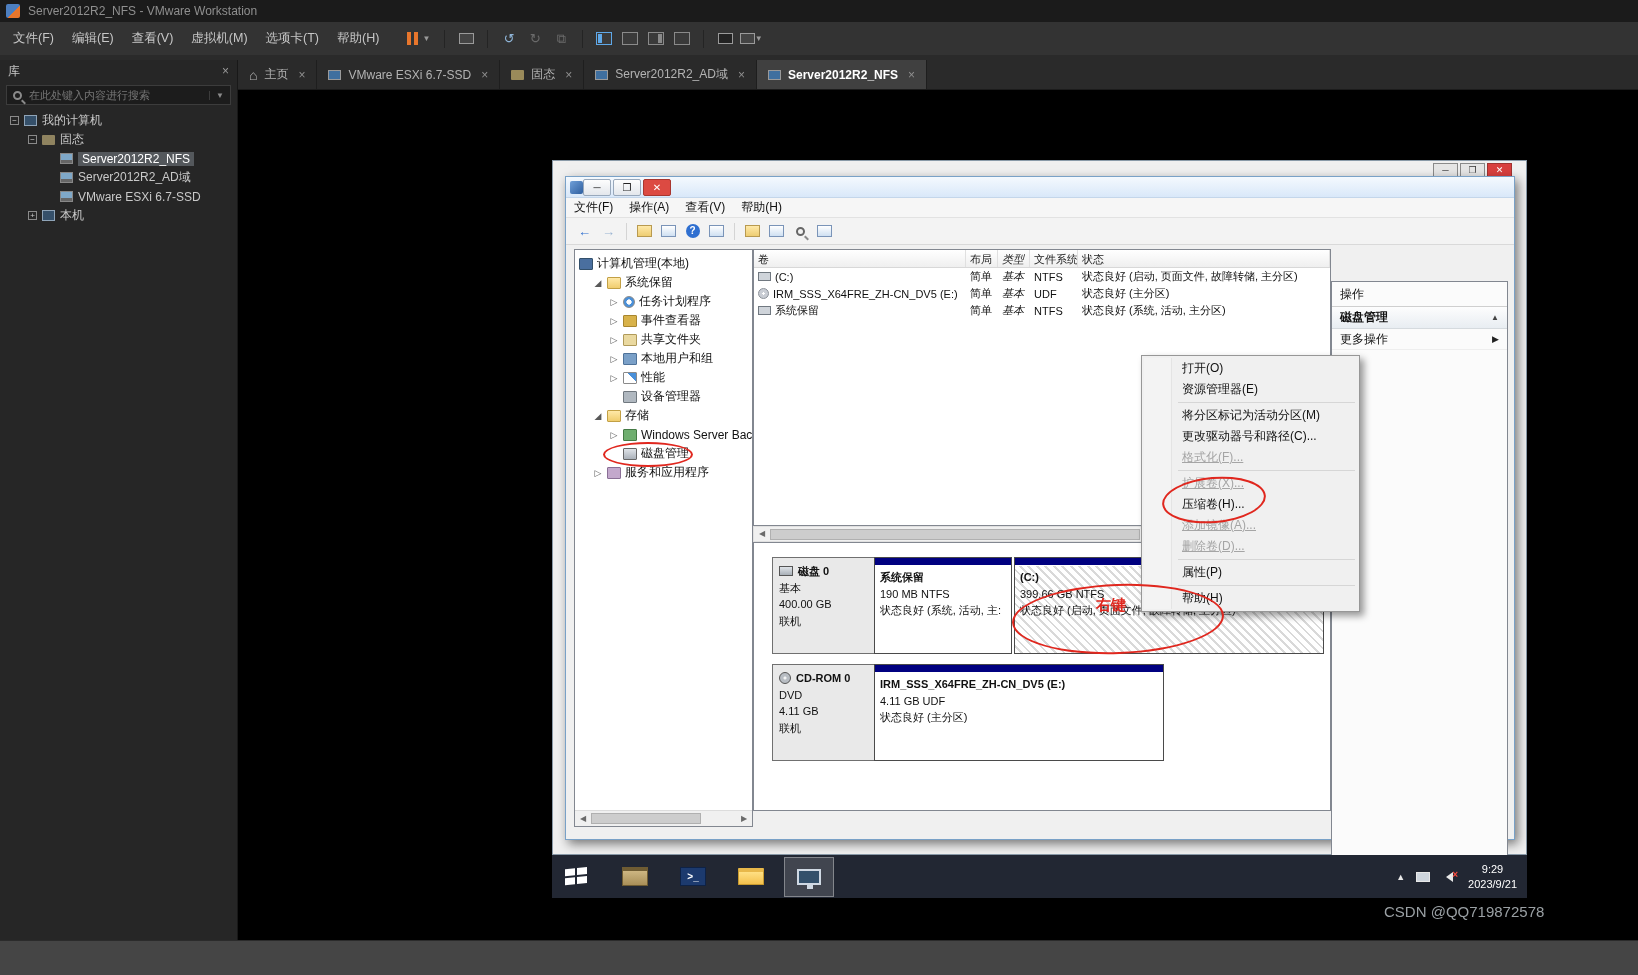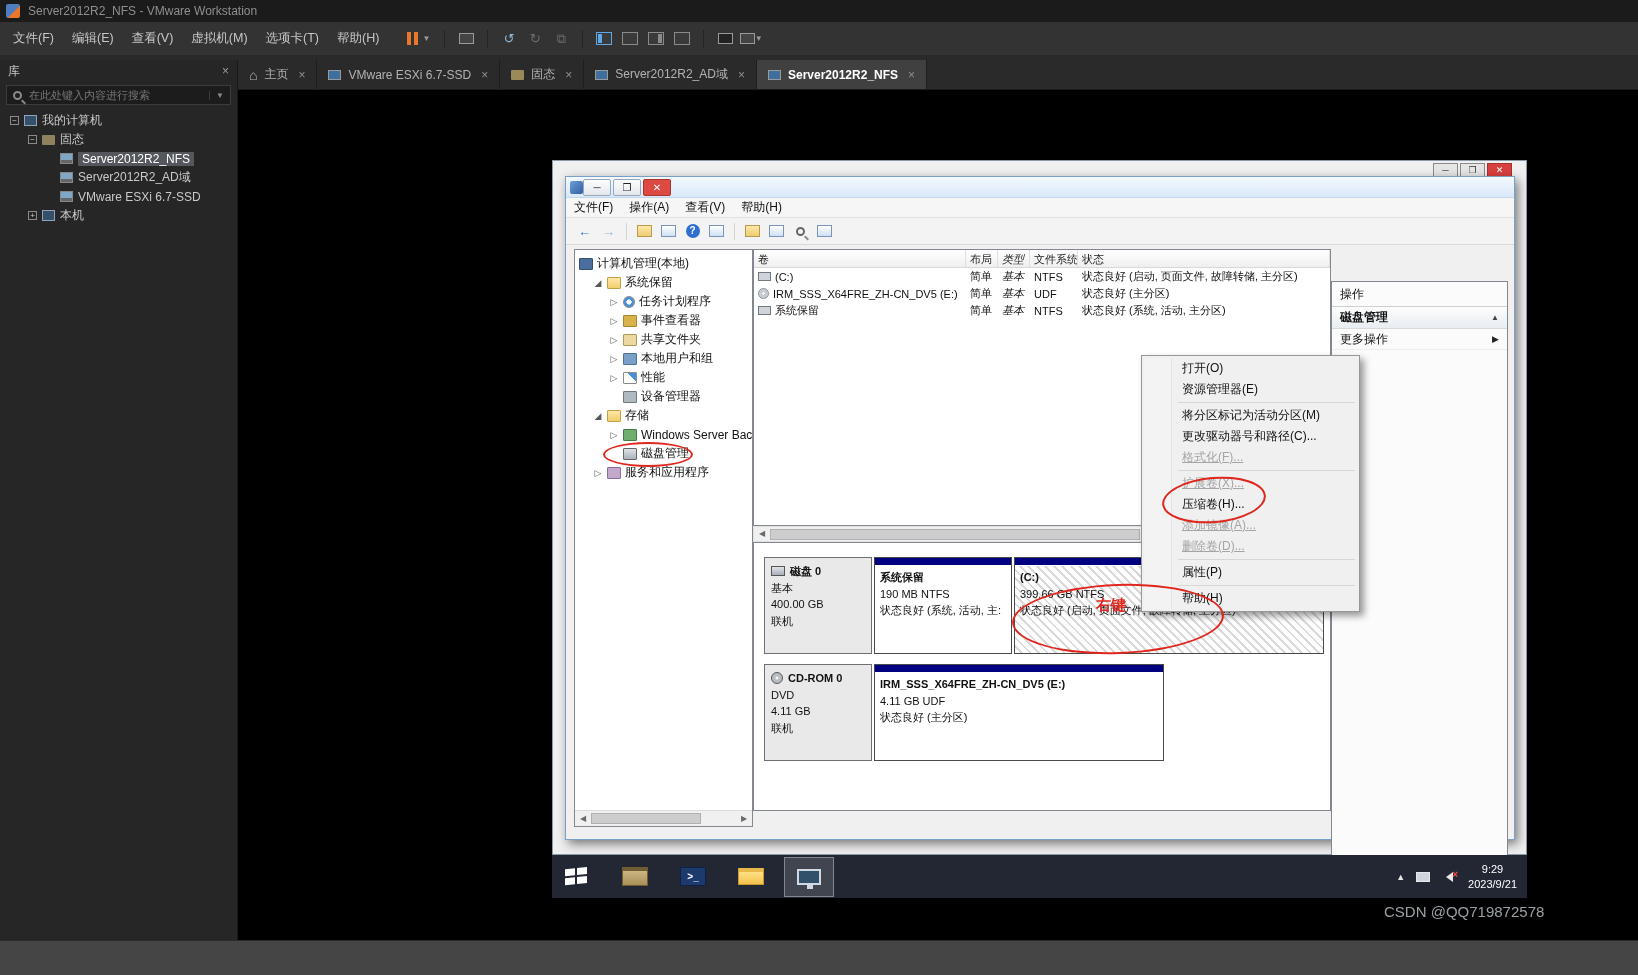--- a/index.html
+++ b/index.html
@@ -117,21 +117,21 @@
   .vrow .vc-vol{display:flex;align-items:center;gap:4px;}
   .vico-drive{width:13px;height:9px;background:#cfd4da;border:1px solid #707880;flex:none;}
   .vico-disc{width:11px;height:11px;border-radius:50%;background:radial-gradient(circle,#fff 18%,#c9cdd4 22%);border:1px solid #8a9098;flex:none;}
 
   .cm-hscroll{position:absolute;left:187px;top:281px;width:578px;height:16px;background:#f0f0f0;border:1px solid #e0e0e0;display:flex;align-items:center;}
 
   
   .cm-gfx{position:absolute;left:187px;top:297px;width:578px;height:269px;background:#fff;border:1px solid #828790;overflow:hidden;}
   .disk-row{position:absolute;left:10px;width:560px;height:97px;}
   .disk-row.d0{top:14px;}.disk-row.d1{top:121px;}
-  .disk-label{position:absolute;left:0;top:0;width:108px;height:97px;background:#e9e9e9;border:1px solid #707070;padding:5px 6px;font-size:11px;line-height:1.5;color:#111;}
+  .disk-label{position:absolute;left:8px;top:0;width:108px;height:97px;background:#e9e9e9;border:1px solid #707070;padding:5px 6px;font-size:11px;line-height:1.5;color:#111;}
   .disk-label .nm{font-weight:bold;display:flex;gap:5px;align-items:center;}
   .dl-ico-disk{width:14px;height:10px;background:linear-gradient(#dfe3e8,#a8afb7);border:1px solid #555;flex:none;}
   .dl-ico-cd{width:12px;height:12px;border-radius:50%;background:radial-gradient(circle,#f4f4f4 20%,#b8bdc3 24%);border:1px solid #555;flex:none;}
   .parts{position:absolute;left:110px;top:0;height:97px;right:0;}
   .part{position:absolute;top:0;height:97px;border:1px solid #4a4a4a;background:#fff;}
   .part .bar{height:8px;background:#000080;border-bottom:1px solid #fff;}
   .part .pt{padding:3px 5px;font-size:11px;line-height:1.5;white-space:nowrap;overflow:hidden;color:#111;}
   .part .pt .b{font-weight:bold;}
   .part.hatch{background:repeating-linear-gradient(45deg,#ffffff 0 4px,#d9d9d9 4px 6px);}
   .cm-legend{position:absolute;left:187px;top:566px;width:578px;height:16px;background:#f0f0f0;border:1px solid #e0e0e0;display:flex;align-items:center;gap:20px;padding-left:10px;font-size:11px;font-weight:bold;color:#111;}

